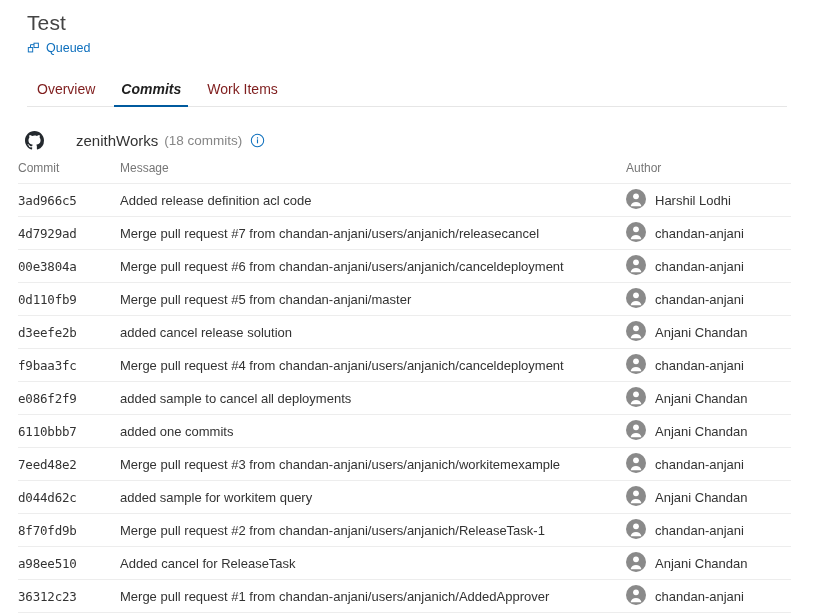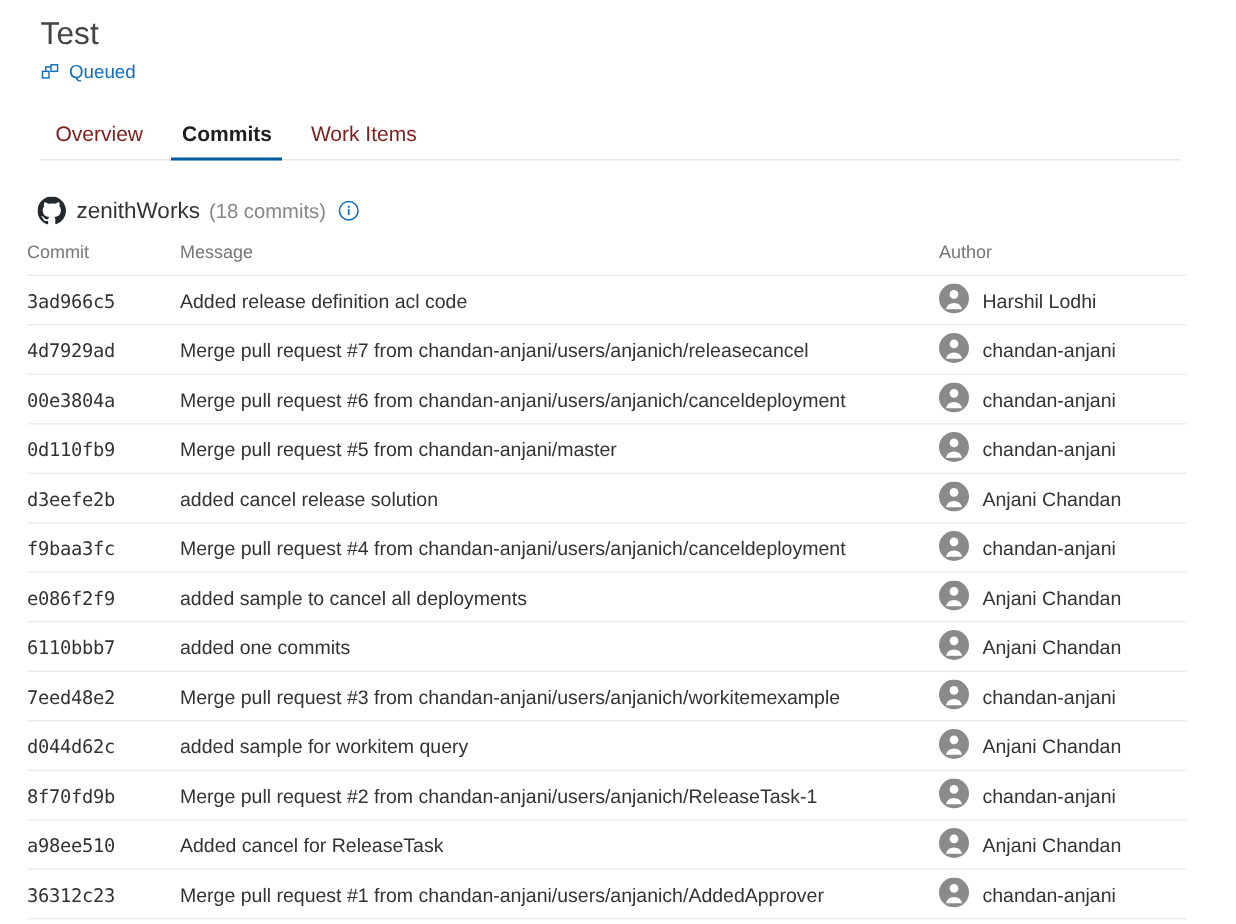--- a/index.html
+++ b/index.html
@@ -65,20 +65,21 @@
     padding: 0 13px 8px 13px;
     line-height: 17px;
     cursor: pointer;
     position: relative;
     white-space: nowrap;
   }
   .tab:first-child { margin-left: -3px; }
   .tab.active {
     color: #1f1f1f;
     font-weight: bold;
+    font-style: italic;
   }
   .tab.active::after {
     content: "";
     position: absolute;
     left: 6px;
     right: 6px;
     bottom: -1px;
     height: 2px;
     background: #005a9e;
   }
@@ -95,20 +96,21 @@
     height: 19px;
     margin-right: 7px;
     display: inline-flex;
     align-items: center;
     justify-content: center;
   }
   .repo-name {
     font-size: 15px;
     color: #333333;
     line-height: 19px;
+    margin-left: 25px;
   }
   .repo-count {
     font-size: 13.5px;
     color: #868686;
     margin-left: 6px;
     line-height: 19px;
   }
   .info-icon {
     margin-left: 8px;
     width: 15px;

